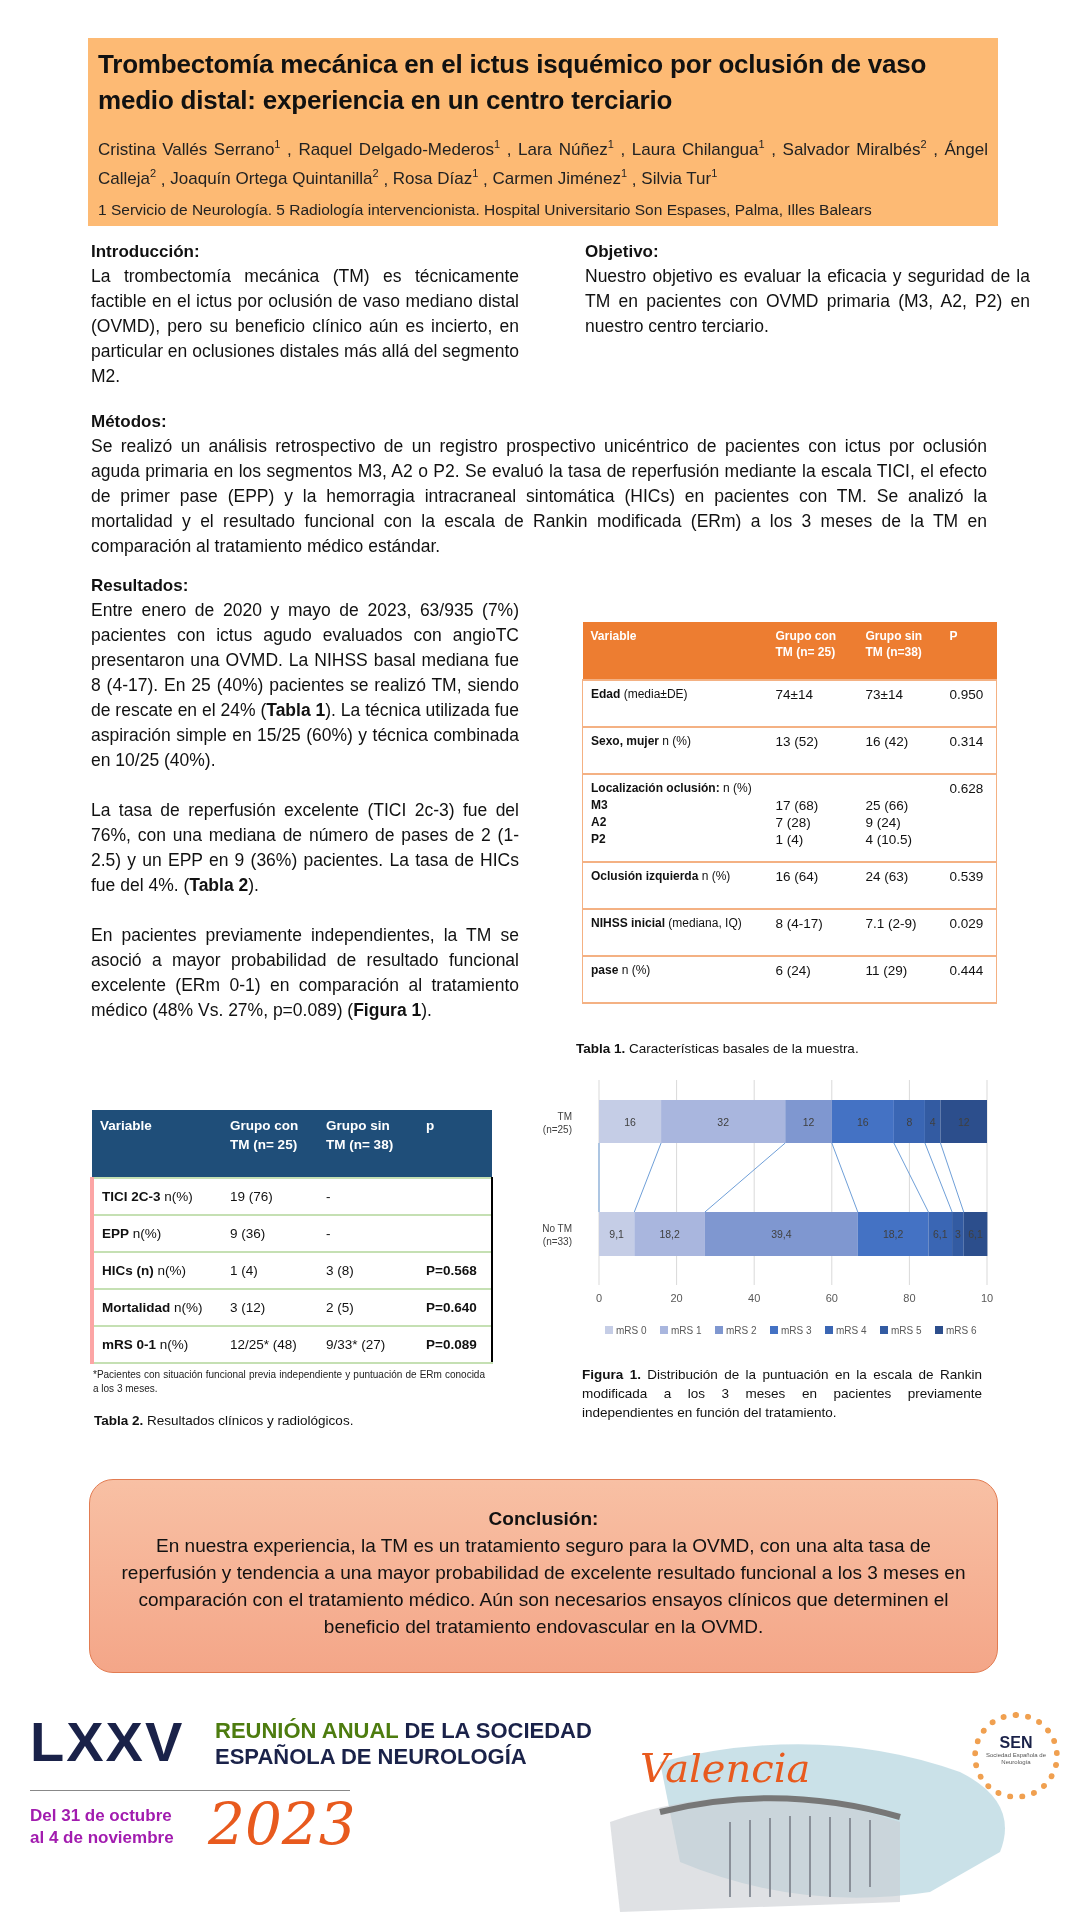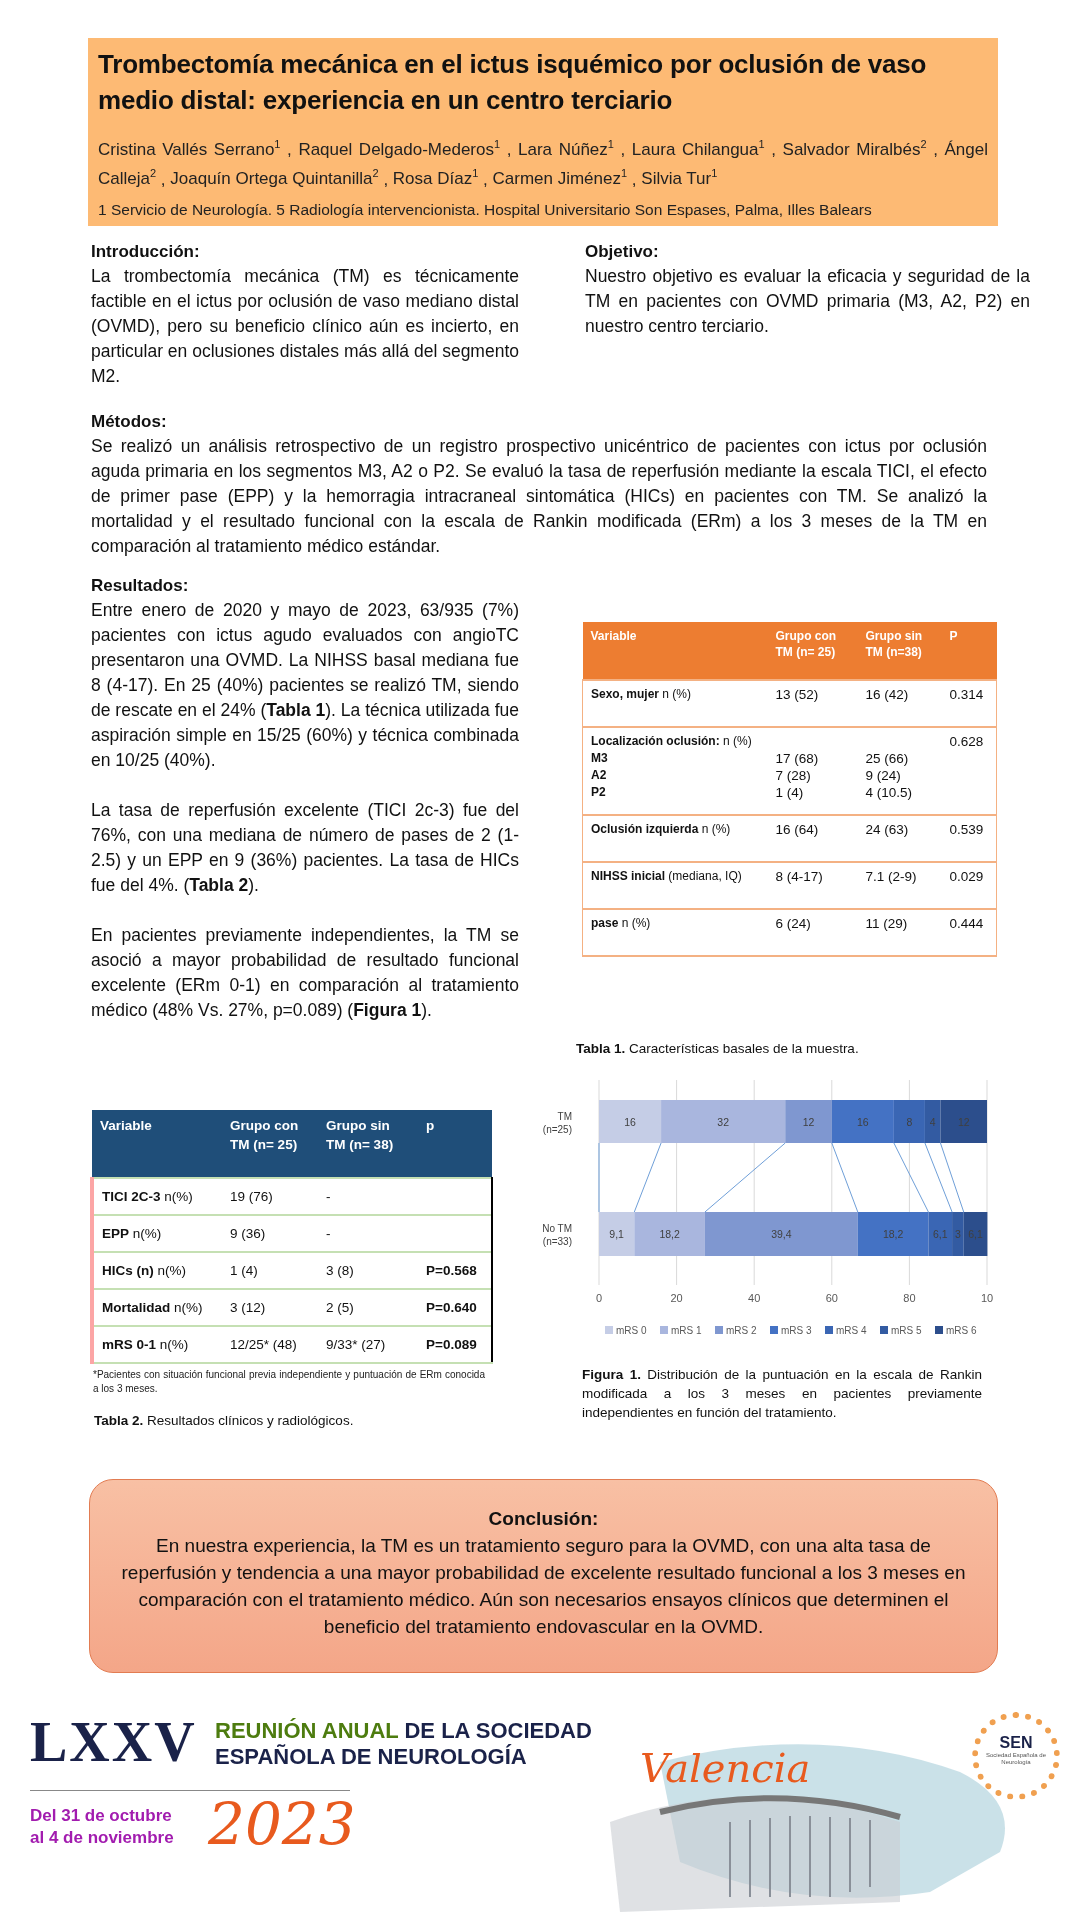--- a/index.html
+++ b/index.html
@@ -26,21 +26,21 @@
   .t2 tr td:first-child { border-left: 4px solid #fca5a5; }
   .t2 tr td:last-child { border-right: 2px solid #000000; font-weight: bold; }
   .t2 tr:last-child td { border-bottom: 2px solid #c5e0b3; }
   .caption { font-size: 13.5px; }
   .caption b { font-weight: bold; }
   .footnote { font-size: 10px; line-height: 14px; text-align: justify; color: #222; }
   .conclusion { left: 89px; top: 1479px; width: 909px; height: 194px; background: linear-gradient(#f8c0a4, #f4a688); border: 1.5px solid #e27c52; border-radius: 24px; text-align: center; padding-top: 26px; }
   .conclusion h3 { font-size: 19px; font-weight: bold; line-height: 26px; }
   .conclusion p { font-size: 19px; line-height: 27px; padding: 0 18px; }
   .chart-svg text { font-family: "Liberation Sans", sans-serif; }
-  .banner-lxxv { left: 30px; top: 1712px; font-size: 56px; font-weight: bold; color: #1a2249; letter-spacing: 2px; line-height: 60px; font-family: Liberation Serif, serif; }
+  .banner-lxxv { left: 30px; top: 1712px; font-size: 56px; font-weight: bold; color: #1a2249; letter-spacing: 2px; line-height: 60px; }
   .banner-reunion { left: 215px; top: 1718px; font-size: 22px; font-weight: bold; line-height: 26px; color: #1a2249; }
   .banner-reunion .or { color: #4d7c0f; }
   .banner-dates { left: 30px; top: 1805px; font-size: 17px; font-weight: bold; color: #a21caf; line-height: 22px; }
   .banner-year { left: 208px; top: 1790px; font-size: 58px; font-style: italic; color: #e85a1e; font-family: "DejaVu Serif", serif; }
   .banner-city { left: 640px; top: 1745px; font-size: 40px; font-style: italic; color: #e85a1e; font-family: "DejaVu Serif", serif; }
   .banner-line { left: 30px; top: 1790px; width: 320px; height: 1px; background: #888; }
   .sen-logo { left: 972px; top: 1712px; width: 88px; height: 88px; border-radius: 50%; border: 6px dotted #f0a050; text-align: center; padding-top: 16px; }
   .sen-logo .sen { font-size: 16px; font-weight: bold; color: #1a2249; }
   .sen-logo .sub { font-size: 6px; color: #555; line-height: 7px; }
 </style>
@@ -78,20 +78,26 @@
 <table class="abs t1">
   <thead>
     <tr>
       <th style="width:185px">Variable</th>
       <th style="width:90px">Grupo con TM (n= 25)</th>
       <th style="width:84px">Grupo sin TM (n=38)</th>
       <th>P</th>
     </tr>
   </thead>
   <tbody>
+    <tr style="height:36px">
+      <td style="height:32px"><b>Edad</b><span> (media±DE)</span></td>
+      <td>74±14</td>
+        <td>73±14</td>
+        <td>0.950</td>
+    </tr>
     <tr>
       <td><b>Sexo, mujer</b><span> n (%)</span></td>
       <td>13 (52)</td>
         <td>16 (42)</td>
         <td>0.314</td>
     </tr>
     <tr>
       <td style="height:88px"><b>Localización oclusión:</b><span> n (%)</span><br>
         <b>M3</b><br><b>A2</b><br><b>P2</b></td>
       <td><br><span>17 (68)</span><br><span>7 (28)</span><br><span>1 (4)</span></td>

